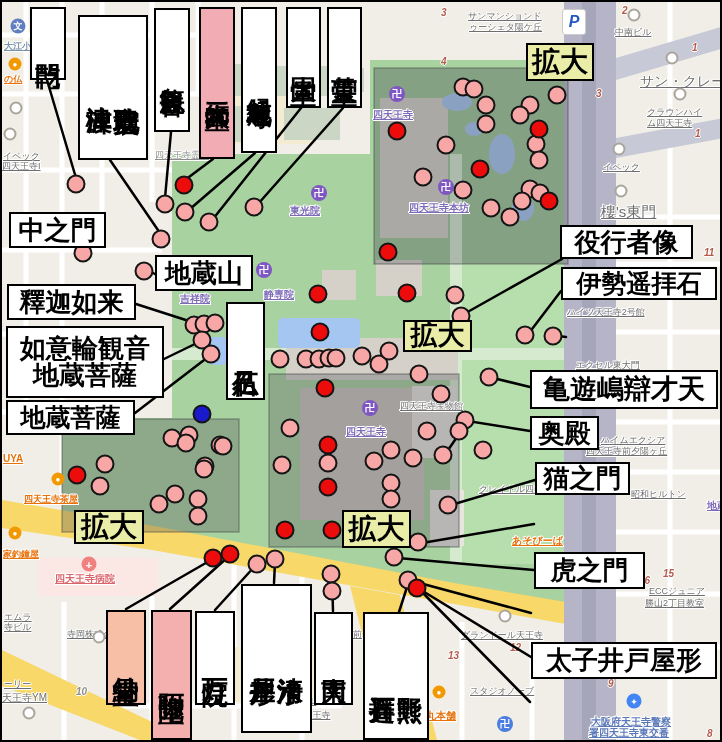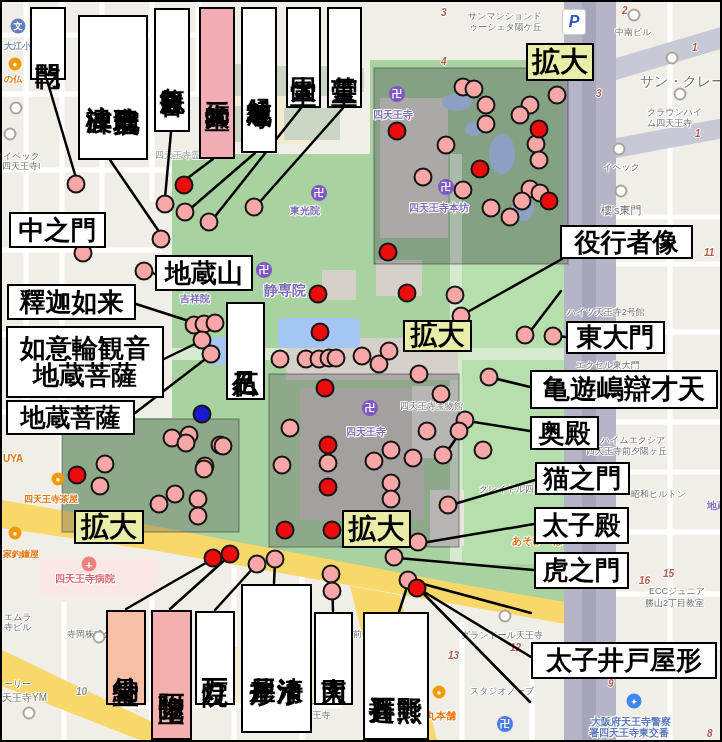--- a/index.html
+++ b/index.html
@@ -2,21 +2,21 @@
 <html><head>
 <meta charset="utf-8">
 <style>
   html,body{margin:0;padding:0;background:#888;}
   #stage{position:relative;width:722px;height:742px;overflow:hidden;background:#f2f0ea;
          border:2px solid #000;box-sizing:border-box;font-family:"Liberation Sans","DejaVu Sans",sans-serif;}
   #base-svg,#lines-svg{position:absolute;left:0;top:0;}
   #lines-svg{pointer-events:none;}
   .layer{position:absolute;left:0;top:0;width:100%;height:100%;}
   .mtext{position:absolute;white-space:nowrap;
-         text-shadow:1px 0 0 #fff,-1px 0 0 #fff,0 1px 0 #fff,0 -1px 0 #fff,1px 1px 0 #fff,-1px -1px 0 #fff;}
+         text-shadow:1px 0 0 #fff,-1px 0 0 #fff,0 1px 0 #fff,0 -1px 0 #fff,1px 1px 0 #fff,-1px -1px 0 #fff;text-decoration:underline;}
   .mnum{position:absolute;font-weight:bold;font-style:italic;
         text-shadow:1px 0 0 #fff,-1px 0 0 #fff,0 1px 0 #fff,0 -1px 0 #fff;}
   .dot{position:absolute;width:15px;height:15px;border-radius:50%;border:2.6px solid #151515;
        box-sizing:content-box;transform:translate(-50%,-50%);}
   .dot.p{background:#f8a7a7;} .dot.r{background:#ec0c0c;} .dot.b{background:#1a1acd;}
   .callout{position:absolute;display:flex;align-items:center;justify-content:center;
            background:#fff;border:2.5px solid #000;box-sizing:border-box;color:#000;
            font-weight:bold;line-height:1.02;text-align:center;padding:1px;}
   .callout .v{writing-mode:vertical-rl;text-orientation:upright;letter-spacing:1px;}
   .callout .colwrap{display:flex;flex-direction:row-reverse;justify-content:center;gap:1px;height:100%;align-items:center;}
@@ -123,21 +123,21 @@
   </svg>
 
   <div class="layer" id="texts-layer">
       <span class="mtext" style="left: 466px; top: 8px; color: rgb(110, 110, 110); font-size: 9px;">サンマンションド</span>
       <span class="mtext" style="left: 467px; top: 19px; color: rgb(110, 110, 110); font-size: 9px;">ゥーシェタ陽ケ丘</span>
       <span class="mtext" style="left: 613px; top: 24px; color: rgb(110, 110, 110); font-size: 9px;">中南ビル</span>
       <span class="mtext" style="left: 638px; top: 71px; color: rgb(110, 110, 110); font-size: 14px;">サン・クレール</span>
       <span class="mtext" style="left: 645px; top: 104px; color: rgb(110, 110, 110); font-size: 9px;">クラウンハイ</span>
       <span class="mtext" style="left: 645px; top: 115px; color: rgb(110, 110, 110); font-size: 9px;">ム四天王寺</span>
       <span class="mtext" style="left: 601px; top: 159px; color: rgb(110, 110, 110); font-size: 9px;">イベック</span>
-      <span class="mtext" style="left: 599px; top: 201px; color: rgb(110, 110, 110); font-size: 11px;">樓's東門</span>
+      <span class="mtext" style="left: 599px; top: 201px; color: rgb(110, 110, 110); font-size: 15px;">樓's東門</span>
       <span class="mtext" style="left: 565px; top: 304px; color: rgb(110, 110, 110); font-size: 9px;">ハイツ天王寺2号館</span>
       <span class="mtext" style="left: 574px; top: 357px; color: rgb(110, 110, 110); font-size: 9px;">エクセル東大門</span>
       <span class="mtext" style="left: 599px; top: 432px; color: rgb(110, 110, 110); font-size: 9px;">ハイムエクシア</span>
       <span class="mtext" style="left: 584px; top: 443px; color: rgb(110, 110, 110); font-size: 9px;">四天王寺前夕陽ヶ丘</span>
       <span class="mtext" style="left: 477px; top: 481px; color: rgb(110, 110, 110); font-size: 9px;">クレイドル四天王寺</span>
       <span class="mtext" style="left: 629px; top: 486px; color: rgb(110, 110, 110); font-size: 9px;">昭和ヒルトン</span>
       <span class="mtext" style="left: 647px; top: 583px; color: rgb(110, 110, 110); font-size: 9px;">ECCジュニア</span>
       <span class="mtext" style="left: 643px; top: 595px; color: rgb(110, 110, 110); font-size: 9px;">勝山2丁目教室</span>
       <span class="mtext" style="left: 459px; top: 627px; color: rgb(110, 110, 110); font-size: 9px;">グランドール天王寺</span>
       <span class="mtext" style="left: 468px; top: 683px; color: rgb(110, 110, 110); font-size: 9px;">スタジオノーブ</span>
@@ -149,21 +149,21 @@
       <span class="mtext" style="left: 2px; top: 676px; color: rgb(110, 110, 110); font-size: 9px;">ーリー</span>
       <span class="mtext" style="left: 0px; top: 689px; color: rgb(110, 110, 110); font-size: 10px;">天王寺YM</span>
       <span class="mtext" style="left: 1px; top: 148px; color: rgb(110, 110, 110); font-size: 9px;">イベック</span>
       <span class="mtext" style="left: 0px; top: 158px; color: rgb(110, 110, 110); font-size: 9px;">四天王寺I</span>
       <span class="mtext" style="left: 153px; top: 147px; color: rgb(140, 140, 140); font-size: 9px;">四天王寺霊苑</span>
       <span class="mtext" style="left: 324px; top: 626px; color: rgb(110, 110, 110); font-size: 9px;">南大門前</span>
       <span class="mtext" style="left: 398px; top: 398px; color: rgb(110, 110, 110); font-size: 9px;">四天王寺宝物館</span>
       <span class="mtext" style="left: 705px; top: 497px; color: rgb(125, 107, 184); font-size: 10px; font-weight: bold;">地蔵</span>
       <span class="mtext" style="left: 288px; top: 202px; color: rgb(125, 107, 184); font-size: 10px; font-weight: bold;">東光院</span>
       <span class="mtext" style="left: 178px; top: 290px; color: rgb(125, 107, 184); font-size: 10px; font-weight: bold;">吉祥院</span>
-      <span class="mtext" style="left: 262px; top: 280px; color: rgb(125, 107, 184); font-size: 14px; font-weight: bold;">静専院</span>
+      <span class="mtext" style="left: 262px; top: 286px; color: rgb(125, 107, 184); font-size: 10px; font-weight: bold;">静専院</span>
       <span class="mtext" style="left: 371px; top: 106px; color: rgb(125, 107, 184); font-size: 10px; font-weight: bold;">四天王寺</span>
       <span class="mtext" style="left: 407px; top: 199px; color: rgb(125, 107, 184); font-size: 10px; font-weight: bold;">四天王寺本坊</span>
       <span class="mtext" style="left: 344px; top: 423px; color: rgb(125, 107, 184); font-size: 10px; font-weight: bold;">四天王寺</span>
       <span class="mtext" style="left: 66px; top: 223px; color: rgb(125, 107, 184); font-size: 10px; font-weight: bold;">中之院</span>
       <span class="mtext" style="left: 2px; top: 38px; color: rgb(122, 147, 173); font-size: 9px; font-weight: bold;">大江小</span>
       <span class="mtext" style="left: 1px; top: 451px; color: rgb(232, 113, 10); font-size: 10px; font-weight: bold;">UYA</span>
       <span class="mtext" style="left: 2px; top: 71px; color: rgb(232, 113, 10); font-size: 9px; font-weight: bold;">の仏</span>
       <span class="mtext" style="left: 22px; top: 491px; color: rgb(232, 113, 10); font-size: 9px; font-weight: bold;">四天王寺茶屋</span>
       <span class="mtext" style="left: 1px; top: 546px; color: rgb(232, 113, 10); font-size: 9px; font-weight: bold;">家釣鐘屋</span>
       <span class="mtext" style="left: 414px; top: 707px; color: rgb(232, 113, 10); font-size: 10px; font-weight: bold;">茜丸本舗</span>
@@ -385,36 +385,33 @@
       </div>
       <div class="callout" style="left: 4px; top: 398px; width: 129px; height: 35px; font-size: 25px;">
         <span>地蔵菩薩</span>
       </div>
       <div class="callout" style="left: 224px; top: 300px; width: 39px; height: 98px; font-size: 26px;">
         <span class="v">仏足石</span>
       </div>
       <div class="callout" style="left: 558px; top: 223px; width: 133px; height: 34px; font-size: 26px;">
         <span>役行者像</span>
       </div>
-      <div class="callout" style="left: 564px; top: 319px; width: 99px; height: 33px; font-size: 26px;">
-        <span>東大門</span>
+      <div class="callout" style="left: 559px; top: 265px; width: 156px; height: 33px; font-size: 25px;">
+        <span>伊勢遥拝石</span>
       </div>
       <div class="callout" style="left: 528px; top: 368px; width: 188px; height: 39px; font-size: 27px;">
         <span>亀遊嶋辯才天</span>
       </div>
       <div class="callout" style="left: 528px; top: 414px; width: 69px; height: 34px; font-size: 26px;">
         <span>奥殿</span>
       </div>
       <div class="callout" style="left: 533px; top: 460px; width: 95px; height: 33px; font-size: 26px;">
         <span>猫之門</span>
       </div>
-      <div class="callout" style="left: 532px; top: 505px; width: 95px; height: 37px; font-size: 26px;">
-        <span>太子殿</span>
-      </div>
-      <div class="callout" style="left: 532px; top: 550px; width: 95px; height: 37px; font-size: 26px;">
+      <div class="callout" style="left: 532px; top: 550px; width: 111px; height: 37px; font-size: 26px;">
         <span>虎之門</span>
       </div>
       <div class="callout" style="left: 529px; top: 640px; width: 186px; height: 37px; font-size: 26px;">
         <span>太子井戸屋形</span>
       </div>
       <div class="callout" style="left: 361px; top: 610px; width: 66px; height: 128px; font-size: 26px;">
         <div class="colwrap">
           <span class="v">熊野</span>
           <span class="v">遥拝石</span>
         </div>

